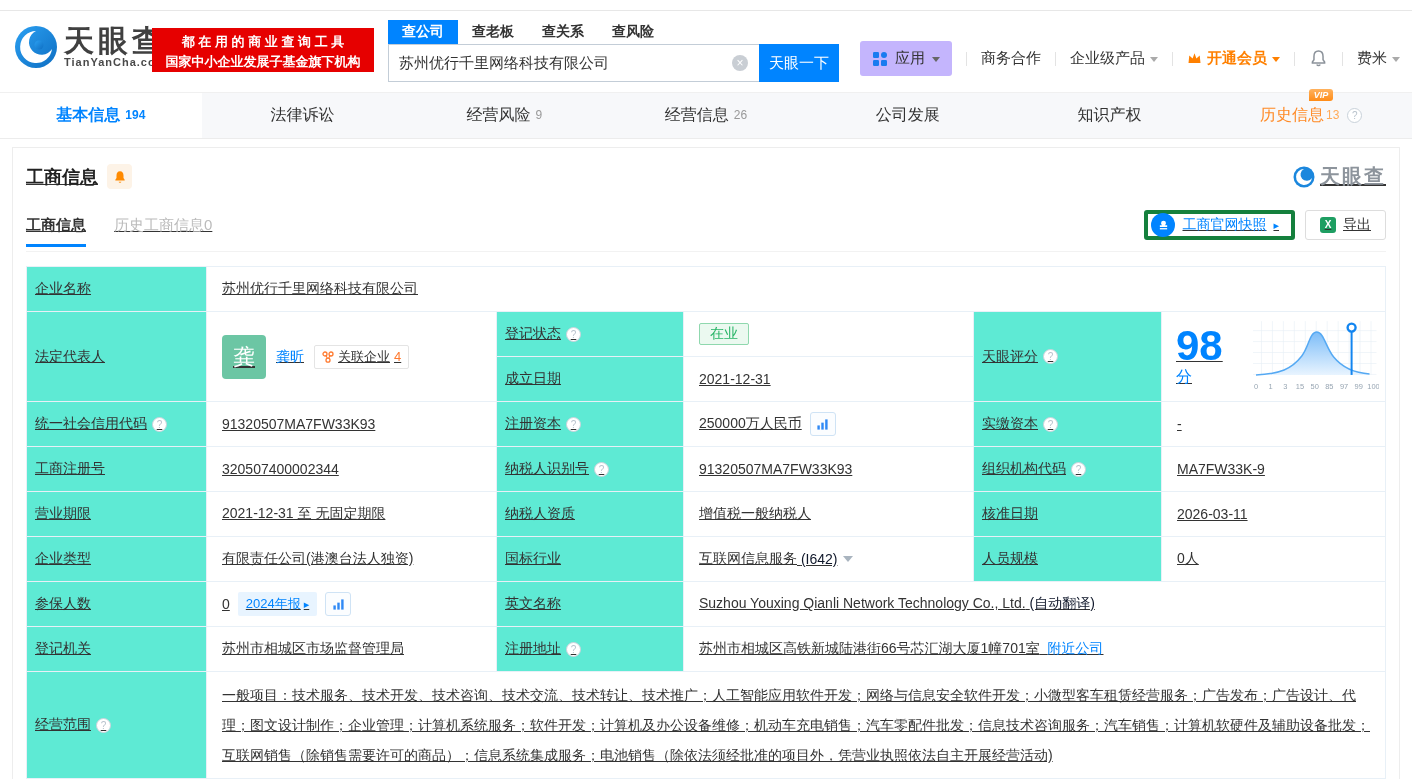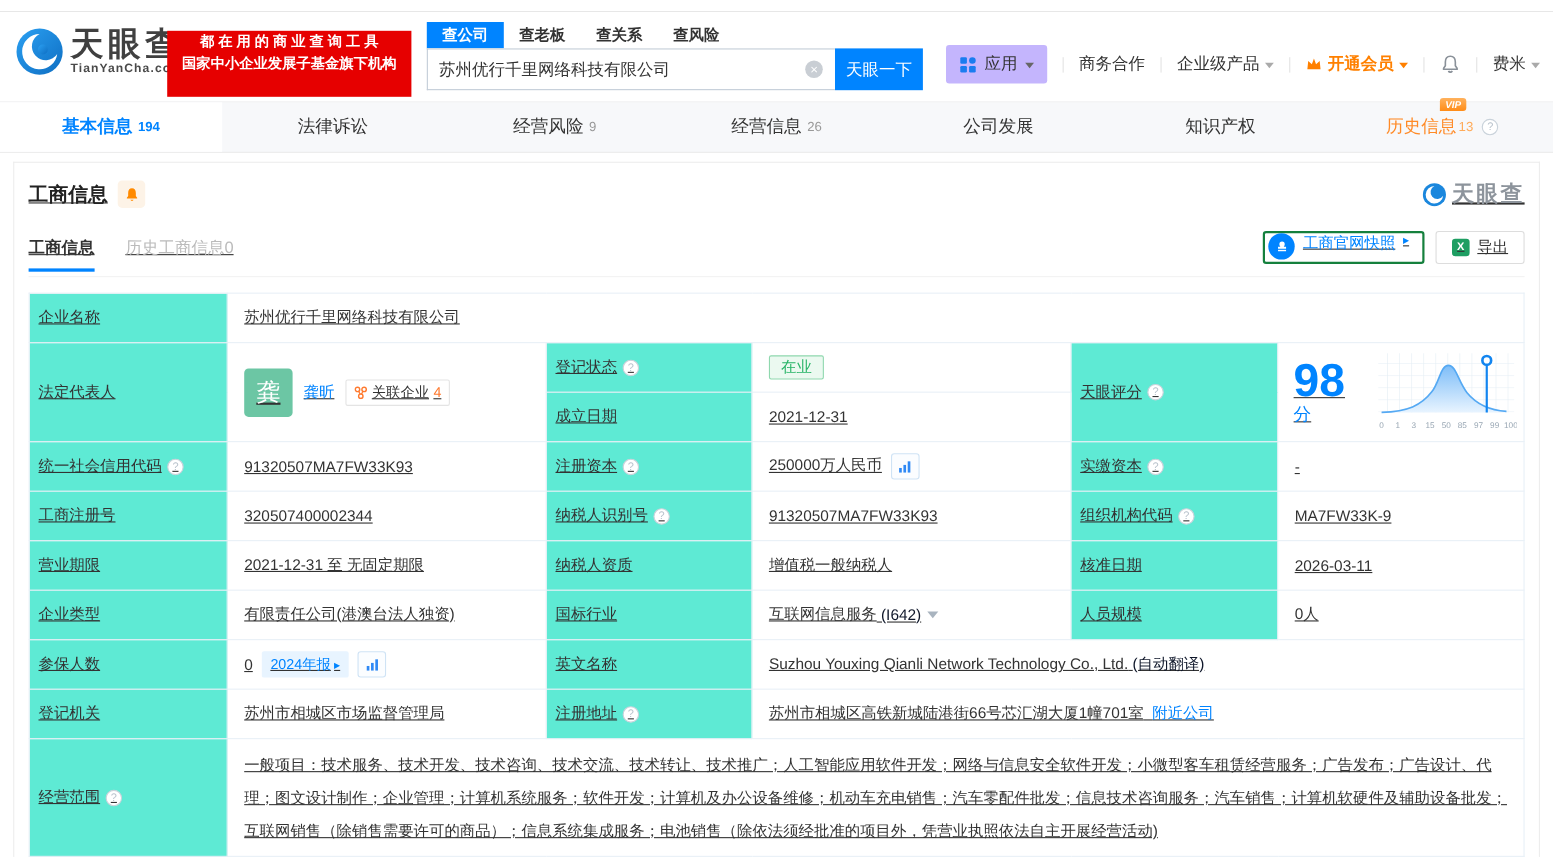--- a/index.html
+++ b/index.html
@@ -5,23 +5,23 @@
   * { box-sizing: border-box; margin: 0; padding: 0; }
   html,body { width:1412px; height:780px; overflow:hidden; background:#fff;
     font-family:"Liberation Sans","DejaVu Sans",sans-serif; color:#333; }
 
   
   .topline { height:11px; border-bottom:1px solid #e7e7e7; }
   .site-header { position:relative; height:81px; background:#fff; }
   .logo { position:absolute; left:14px; top:14px; display:flex; align-items:center; gap:6px; }
   .logo-text .cn { font-size:30px; font-weight:bold; color:#404040; letter-spacing:4px; line-height:30px; }
   .logo-text .en { font-size:11px; font-weight:bold; color:#4a4a4a; letter-spacing:1px; }
-  .banner { position:absolute; left:152px; top:17px; width:222px; height:60px; background:#e60000;
+  .banner { position:absolute; left:152px; top:17px; width:222px; height:44px; background:#e60000;
     color:#fff; font-size:13px; font-weight:bold; display:flex; flex-direction:column;
-    justify-content:flex-start; align-items:center; line-height:20px; }
+    justify-content:flex-end; align-items:center; line-height:20px; }
   .search-block { position:absolute; left:388px; top:7px; }
   .search-tabs { display:flex; align-items:flex-end; height:26px; }
   .search-tab { padding:3px 14px; font-size:14px; font-weight:bold; color:#333; cursor:pointer; }
   .search-tab.active { background:#0084ff; color:#fff; }
   .search-row { display:flex; }
   .search-input-wrap { position:relative; }
   .search-input { width:371px; height:38px; border:1px solid #c3cdd7; border-right:none; outline:none;
     font-size:15px; padding:0 34px 0 10px; color:#333; font-family:inherit; }
   .clear-icon { position:absolute; right:11px; top:11px; width:16px; height:16px; border-radius:50%;
     background:#c9ced4; color:#fff; font-size:12px; line-height:16px; text-align:center; cursor:pointer; }
@@ -64,21 +64,21 @@
   .watermark { display:flex; align-items:center; gap:5px; }
   .watermark span { font-size:20px; font-weight:bold; color:#8d949c; letter-spacing:2px; }
 
   .subtab-row { display:flex; justify-content:space-between; align-items:center; margin-top:20px;
     padding-bottom:11px; border-bottom:1px solid #f2f2f2; }
   .subtabs { display:flex; gap:28px; }
   .subtab { font-size:15px; color:#bbb; cursor:pointer; position:relative; padding-bottom:0; }
   .subtab.active { color:#333; font-weight:bold; }
   .subtab.active::after { content:""; position:absolute; left:0; right:0; bottom:-12px; height:3px; background:#0084ff; }
   .head-btns { display:flex; gap:10px; }
-  .snapshot-btn { display:inline-flex; gap:7px; height:30px; border:2px solid #15803d;
+  .snapshot-btn { display:inline-flex; align-items:center; gap:7px; height:30px; border:4px solid #15803d;
     border-radius:3px; background:#fff; color:#0084ff; font-size:14px; padding:0 12px 0 3px; cursor:pointer; font-family:inherit; }
   .stamp-circle { width:24px; height:24px; border-radius:50%; background:#0084ff; display:flex;
     align-items:center; justify-content:center; }
   .arrow-r { font-size:11px; }
   .export-btn { display:inline-flex; align-items:center; gap:7px; height:30px; border:1px solid #ddd;
     border-radius:3px; background:#fff; color:#333; font-size:14px; padding:0 14px; cursor:pointer; font-family:inherit; }
   .xls-icon { width:16px; height:16px; background:#1e9e62; border-radius:3px; color:#fff; font-size:10px;
     font-weight:bold; line-height:16px; text-align:center; }
 
   

